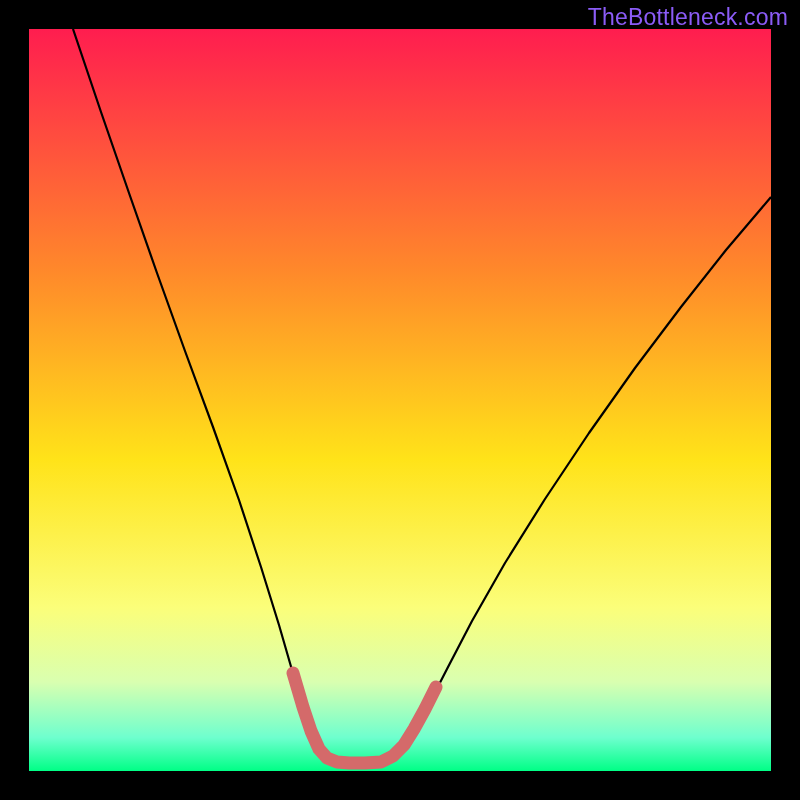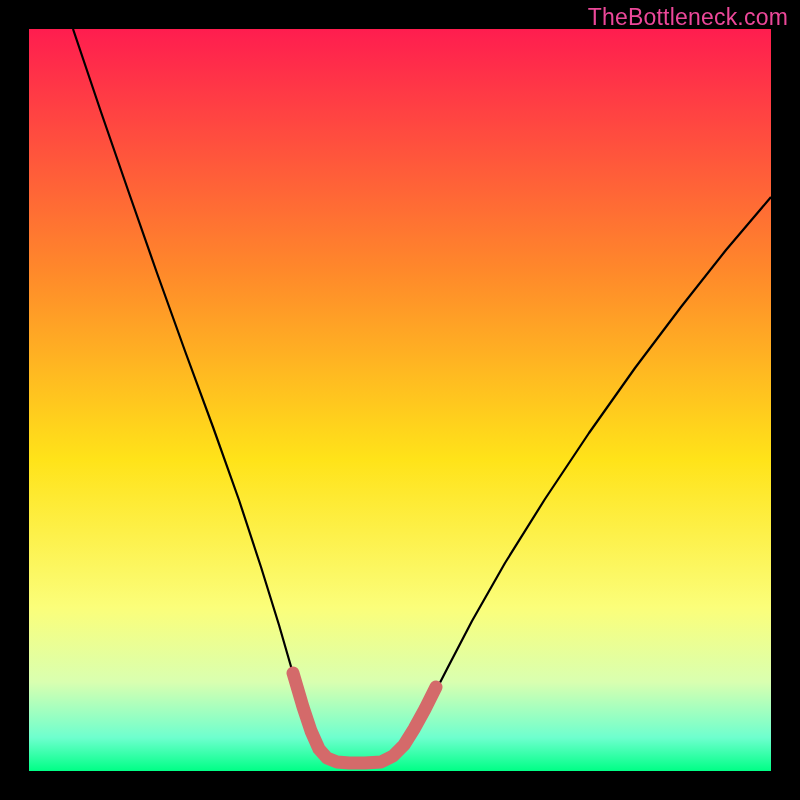--- a/index.html
+++ b/index.html
@@ -24,21 +24,21 @@
     left: 29px;
     top: 29px;
     width: 742px;
     height: 742px;
     overflow: hidden;
   }
   .watermark {
     position: absolute;
     top: 4px;
     right: 12px;
-    color: #ec4899;
+    color: #8b5cf6;
     font-size: 23px;
     font-weight: 500;
     letter-spacing: 0.2px;
   }
   svg { display: block; }
 </style>
 </head>
 <body>
 
 <div class="frame">

